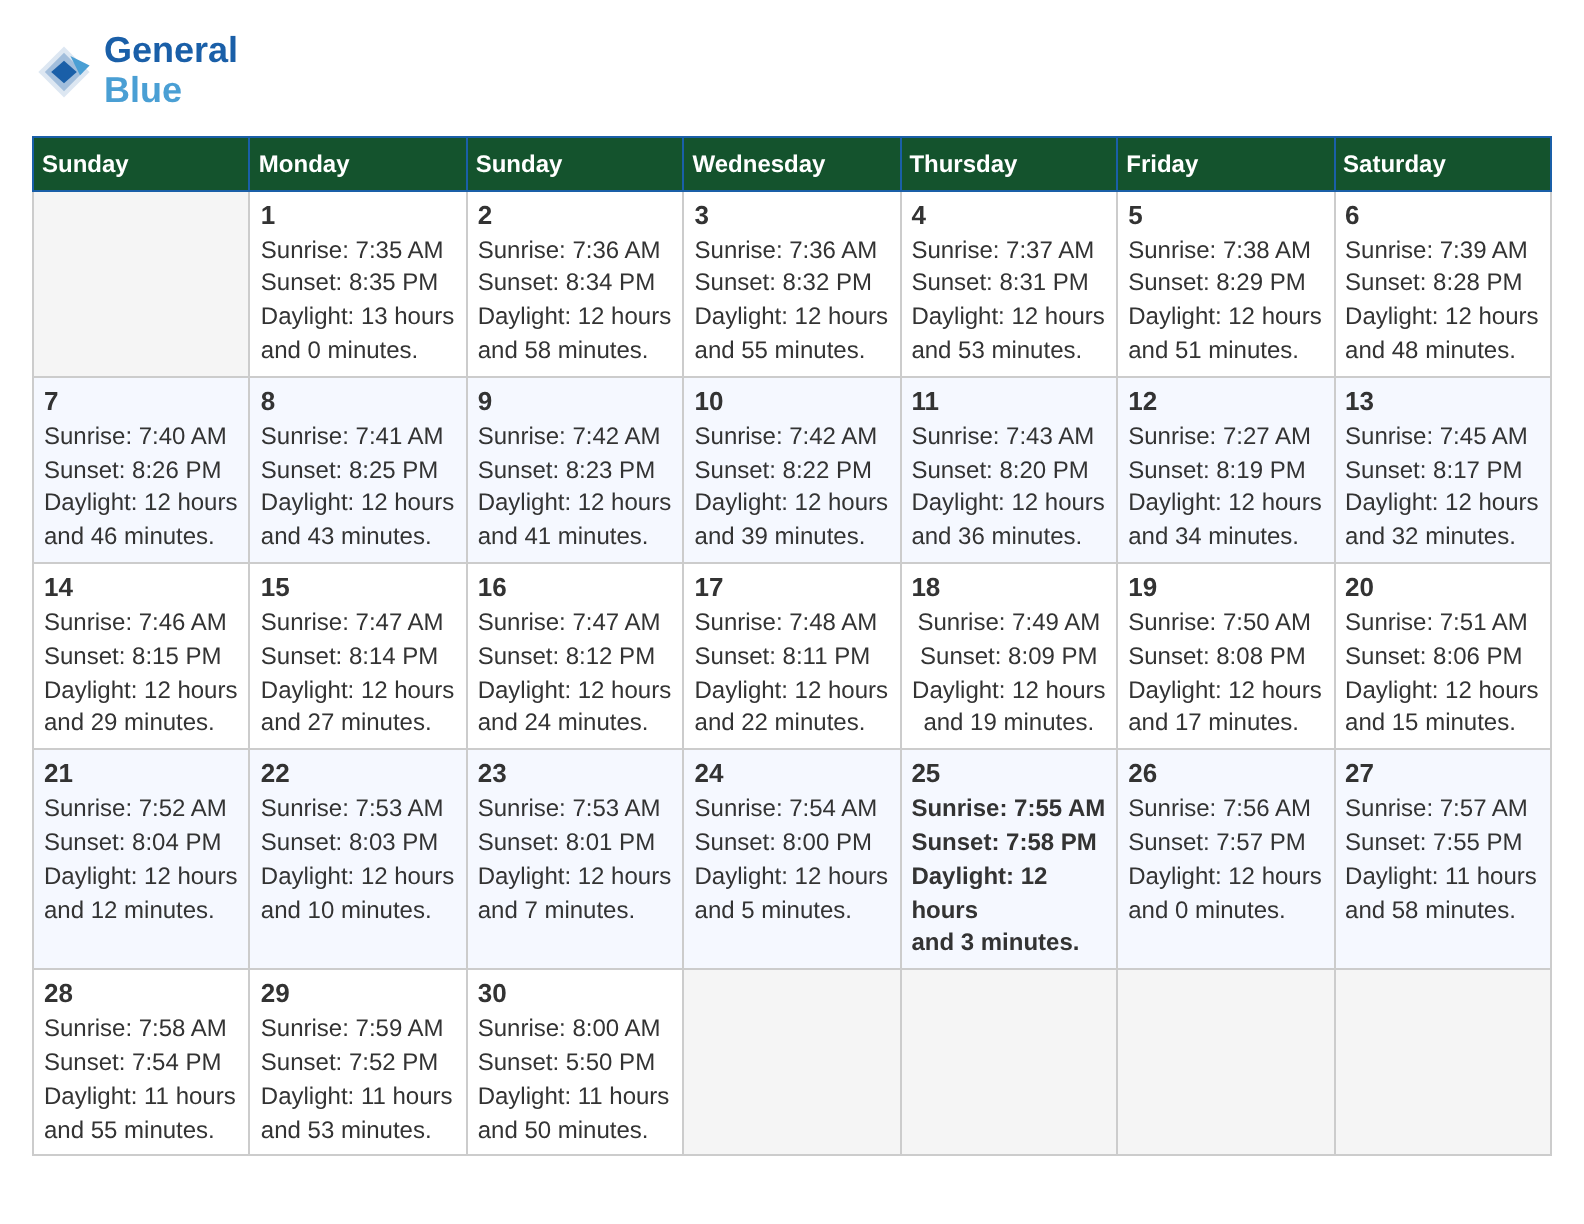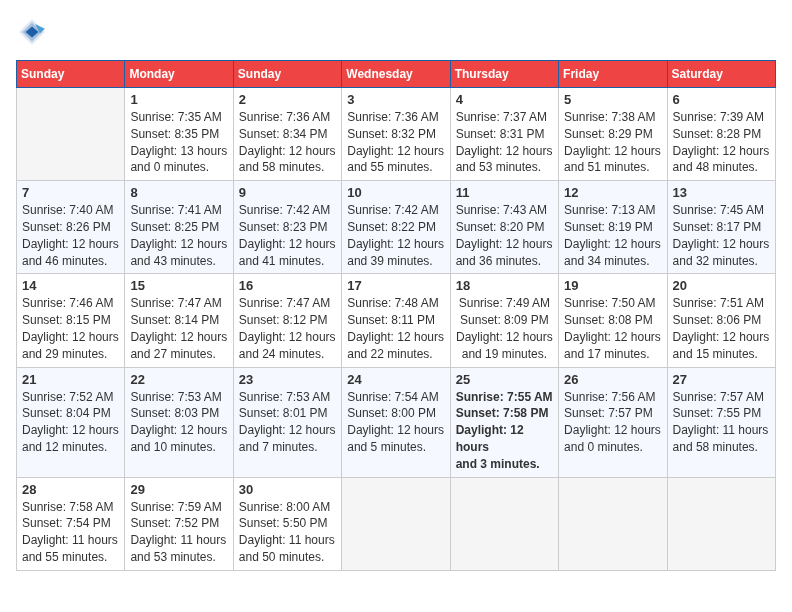--- a/index.html
+++ b/index.html
@@ -45,21 +45,21 @@
     .location {
       font-size: 14px;
       color: #555;
     }
     table {
       width: 100%;
       border-collapse: collapse;
       font-size: 11px;
     }
     thead tr th {
-      background-color: #ef4444;
+      background-color: #14532d;
       color: #fff;
       padding: 6px 4px;
       text-align: left;
       font-size: 12px;
       font-weight: bold;
       border: 1px solid #1a5fa8;
     }
     tbody tr td {
       border: 1px solid #ccc;
       vertical-align: top;
@@ -96,20 +96,24 @@
 <body>
 
 <div class="header">
   <div class="logo">
     <svg class="logo-icon" viewBox="0 0 40 40">
       <polygon points="20,4 36,20 20,36 4,20" fill="#1a5fa8" opacity="0.15"></polygon>
       <polygon points="20,8 32,20 20,32 8,20" fill="#1a5fa8" opacity="0.3"></polygon>
       <polygon points="20,13 28,20 20,27 12,20" fill="#1a5fa8"></polygon>
       <polygon points="24,10 36,16 30,22" fill="#4a9fd4"></polygon>
     </svg>
+    <div class="logo-text">
+      <div><span>General</span></div>
+      <div style="color:#4a9fd4;">Blue</div>
+    </div>
   </div>
   <div class="title-block">
     <div class="month-title"></div>
     <div class="location"></div>
   </div>
 </div>
 
 <table>
   <thead>
     <tr id="dow-row">
@@ -199,21 +203,21 @@
         </td>
         <td>
           <span class="day-num">11</span>
           <div class="day-info" style="white-space: pre-line;">Sunrise: 7:43 AM
 Sunset: 8:20 PM
 Daylight: 12 hours
 and 36 minutes.</div>
         </td>
         <td>
           <span class="day-num">12</span>
-          <div class="day-info" style="white-space: pre-line;">Sunrise: 7:13 AM
+          <div class="day-info" style="white-space: pre-line;">Sunrise: 7:27 AM
 Sunset: 8:19 PM
 Daylight: 12 hours
 and 34 minutes.</div>
         </td>
         <td>
           <span class="day-num">13</span>
           <div class="day-info" style="white-space: pre-line;">Sunrise: 7:45 AM
 Sunset: 8:17 PM
 Daylight: 12 hours
 and 32 minutes.</div>

